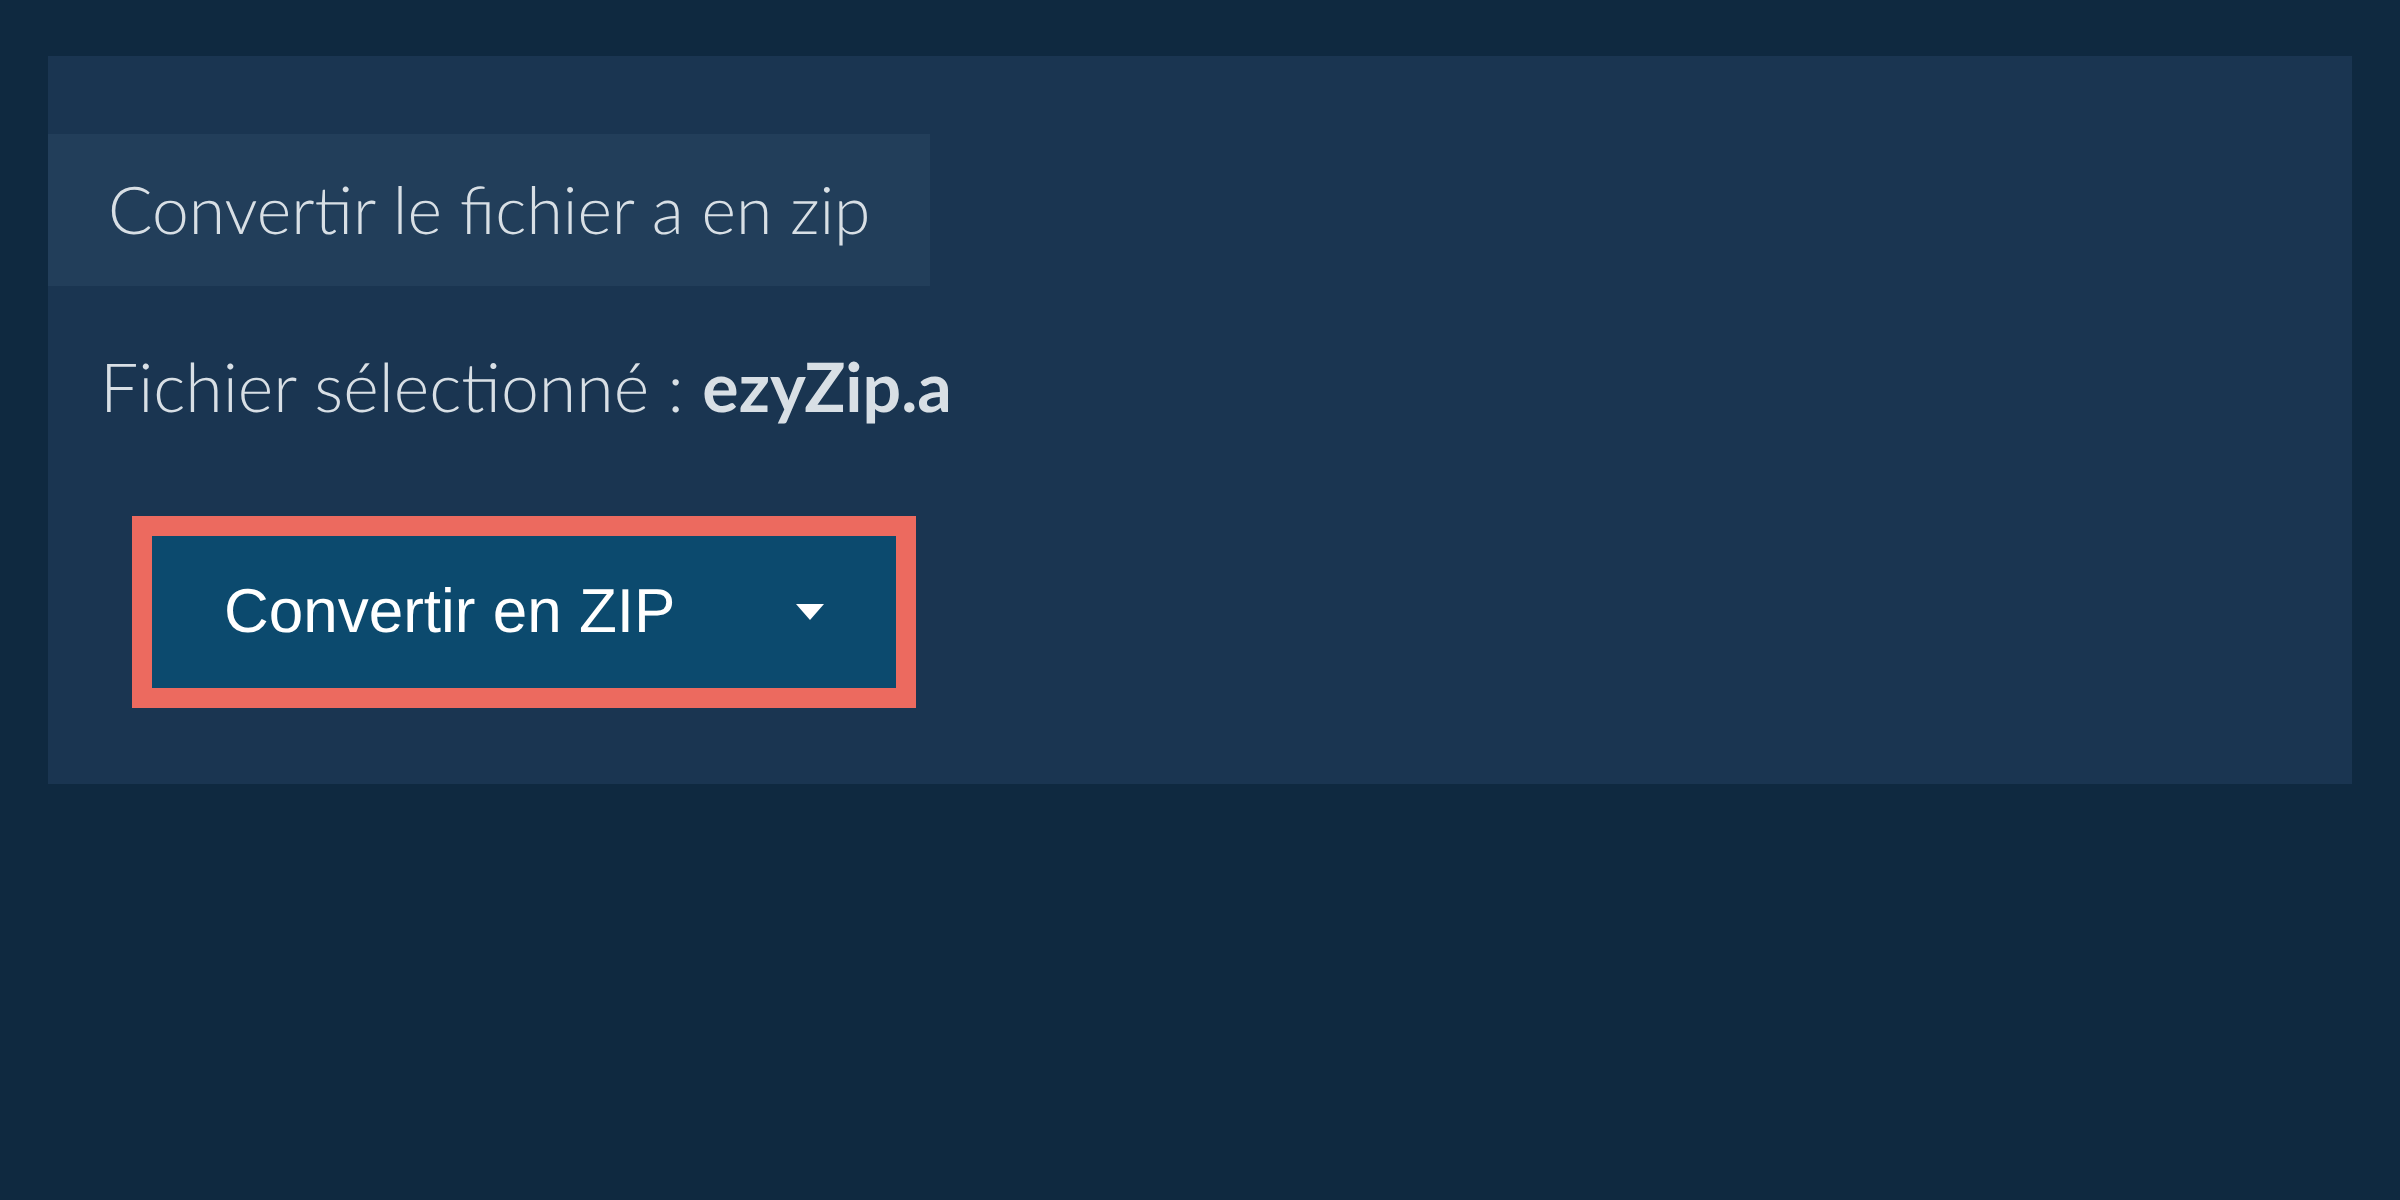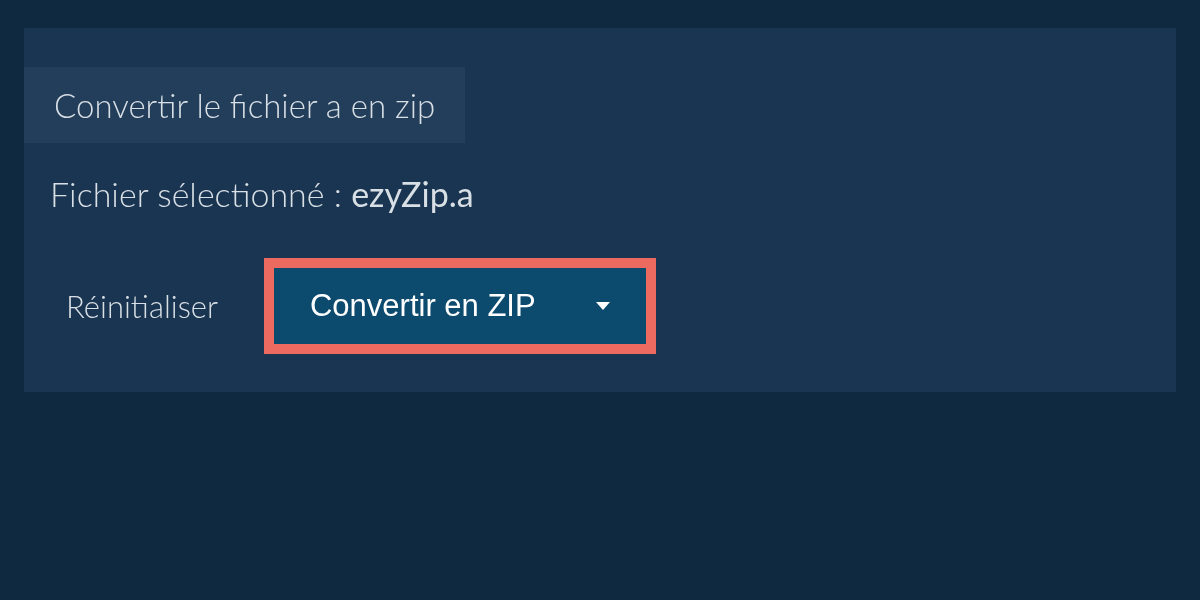--- a/index.html
+++ b/index.html
@@ -29,21 +29,21 @@
       color: #d8dfe5;
       margin-top: 39px;
     }
     .selected-row {
       padding: 30px 26px 10px 26px;
       font-size: 34px;
       font-weight: 300;
       color: #d8dfe5;
     }
     .selected-row .filename {
-      font-weight: 400;
+      font-weight: 700;
       text-align: right;
     }
     .actions-row {
       display: flex;
       align-items: center;
       padding: 34px 42px 0 42px;
       gap: 46px;
     }
     .reset-link {
       font-size: 31px;
@@ -80,21 +80,20 @@
   </style>
 </head>
 <body>
 
 <div class="panel">
   <div class="tab">Convertir le fichier a en zip</div>
   <div class="selected-row">
     <span>Fichier sélectionné : </span><span class="filename">ezyZip.a</span>
   </div>
   <div class="actions-row">
-    <span class="reset-link">Réinitialiser</span>
     <span class="highlight-box">
       <button class="convert-button">
         <span>Convertir en ZIP</span>
         <span class="caret"></span>
       </button>
     </span>
   </div>
 </div>
 
 </body></html>

